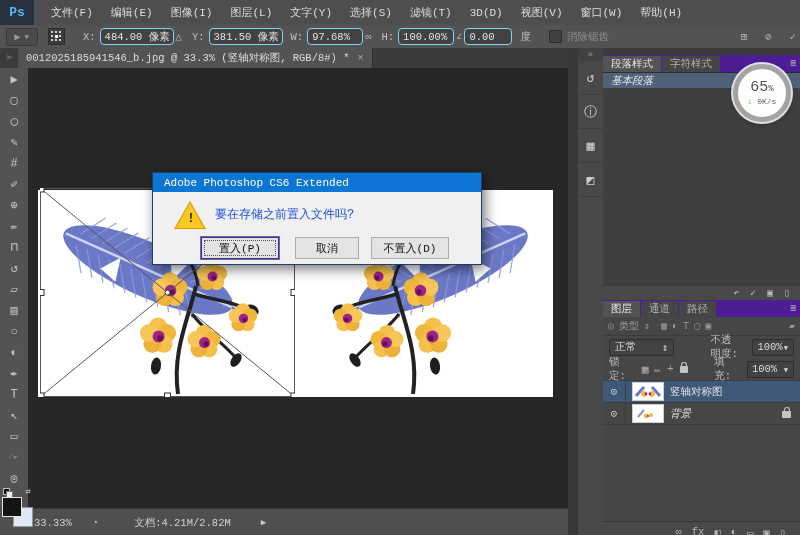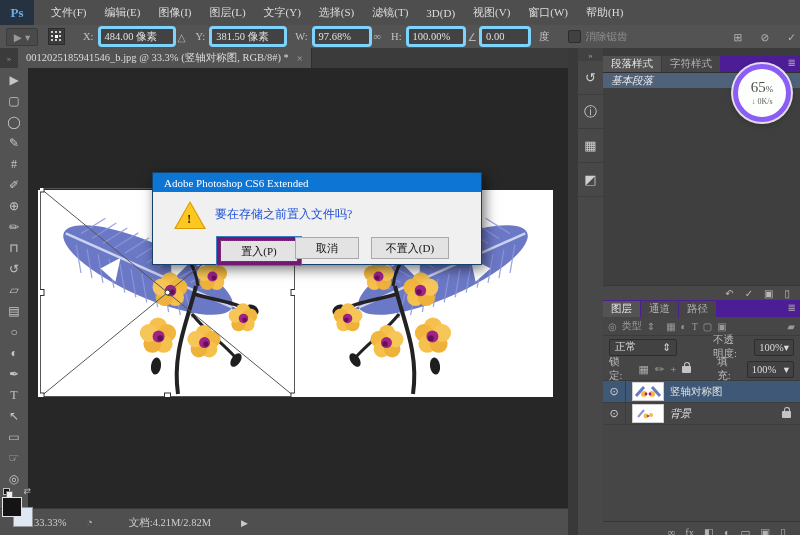--- a/index.html
+++ b/index.html
@@ -1,35 +1,35 @@
 <!DOCTYPE html>
 <html><head>
 <meta charset="utf-8">
 <style>
   html,body{margin:0;padding:0;background:#222}
   .page{position:relative;width:800px;height:535px;overflow:hidden;background:#535353;
-        font-family:Liberation Serif, serif;font-size:11px;color:#d6d6d6}
+        font-family:Liberation Mono, monospace;font-size:11px;color:#d6d6d6}
   
   .menubar{position:absolute;left:0;top:0;width:800px;height:25px;display:flex;align-items:center;
            background:#4e4e4e;border-bottom:1px solid #3e3e3e}
   .ps-logo{width:34px;height:25px;background:#26323f;color:#62b0f0;font-weight:bold;font-size:13px;
            display:flex;align-items:center;justify-content:center;margin-right:8px}
   .menu-item{padding:0 9px;color:#dedede;white-space:nowrap}
   
   .optionsbar{position:absolute;left:0;top:25px;width:800px;height:23px;background:#535353;
               border-bottom:1px solid #383838;display:flex;align-items:center;font-size:10.5px;color:#cfcfcf}
   .preset-box{width:30px;height:16px;background:#4a4a4a;border:1px solid #3b3b3b;border-radius:2px;
               display:flex;align-items:center;justify-content:center;color:#999;margin:0 10px 0 6px;gap:3px}
   .refpoint{width:15px;height:15px;background:#3c3c3c;border:1px solid #2c2c2c;position:relative;margin-right:10px}
   .refpoint i{position:absolute;left:2px;top:2px;width:2px;height:2px;background:#cfcfcf;
               box-shadow:4px 0 0 #cfcfcf,8px 0 0 #cfcfcf,0 4px 0 #cfcfcf,8px 4px 0 #cfcfcf,
                          0 8px 0 #cfcfcf,4px 8px 0 #cfcfcf,8px 8px 0 #cfcfcf}
   .refpoint b{position:absolute;left:5.5px;top:5.5px;width:3px;height:3px;background:#fff}
   .opt-label{color:#c2c2c2;margin:0 4px 0 8px}
-  .opt-field{height:15px;background:#424242;border:3px solid #7dd3fc;border-radius:4px;display:flex;
+  .opt-field{height:15px;background:#424242;border:1px solid #7dd3fc;border-radius:4px;display:flex;
              align-items:center;padding:0 4px;overflow:hidden;white-space:nowrap;color:#e2e2e2}
   .opt-icon{color:#b5b5b5;margin:0 2px}
   .checkbox{width:11px;height:11px;background:#414141;border:1px solid #2c2c2c;border-radius:2px;margin:0 5px 0 14px}
   .dim{color:#8f8f8f}
   .opt-right{margin-left:auto;display:flex;align-items:center;gap:14px;padding-right:2px}
   
   .tabbar{position:absolute;left:0;top:48px;width:568px;height:20px;background:#3b3b3b;display:flex;align-items:stretch}
   .tab-scroll{width:18px;display:flex;align-items:center;justify-content:center;color:#8a8a8a;font-size:9px}
   .doc-tab{background:#535353;display:flex;align-items:center;padding:0 8px;color:#dcdcdc;font-size:10.5px;
            gap:8px;border-right:1px solid #2e2e2e;white-space:nowrap}
@@ -49,21 +49,21 @@
   .dialog-title{height:19px;background:#0d76d4;color:#fff;display:flex;align-items:center;padding-left:11px;font-size:11px}
   .dialog-body{position:relative;height:70px}
   .warn-tri{position:absolute;left:23px;top:11px;width:0;height:0;border-left:14px solid transparent;
             border-right:14px solid transparent;border-bottom:25px solid #fcc81f}
   .warn-tri::after{content:"";position:absolute;left:-16px;top:-2px;width:0;height:0;z-index:-1;
             border-left:16px solid transparent;border-right:16px solid transparent;border-bottom:28px solid #d89c00}
   .warn-mark{position:absolute;left:34px;top:19px;color:#3a2c00;font-weight:bold;font-size:13px;z-index:2}
   .dialog-msg{position:absolute;left:62px;top:14px;color:#1d4ed8;font-size:12px}
   .btn{position:absolute;top:45px;height:20px;background:#e3e3e3;border:1px solid #a9a9a9;color:#111;
        font-size:11px;display:flex;align-items:center;justify-content:center}
-  .btn-place{left:64px;width:76px;border:4px solid #701a75;box-shadow:0 0 0 1px #3a7ebe;
+  .btn-place{left:48px;width:76px;border:1px solid #701a75;box-shadow:0 0 0 1px #3a7ebe;
              outline:1px dotted #555;outline-offset:-4px}
   .btn-cancel{left:142px;width:62px}
   .btn-dont{left:218px;width:76px}
   
   .right-gap{position:absolute;left:568px;top:48px;width:10px;height:487px;background:#393939}
   .icon-strip{position:absolute;left:578px;top:48px;width:25px;height:487px;background:#484848;border-right:1px solid #3a3a3a}
   .strip-collapse{height:13px;display:flex;align-items:center;justify-content:center;color:#9f9f9f;background:#414141;font-size:9px}
   .strip-cell{height:33px;display:flex;align-items:center;justify-content:center;color:#cfcfcf;
               border-bottom:1px solid #3d3d3d;font-size:13px}
   .panels{position:absolute;left:603px;top:48px;width:197px;height:487px;background:#464646}
@@ -96,21 +96,21 @@
   .layers-spacer{height:96px}
   .layers-footer{height:20px;background:#484848;border-top:1px solid #373737;display:flex;align-items:center;
                  justify-content:flex-end;gap:10px;padding-right:14px;color:#b3b3b3;font-size:10.5px}
   .lock-shape{position:relative;width:9px;height:7px;display:inline-block}
   .lock-shape::before{content:"";position:absolute;top:-4px;left:1.5px;width:4px;height:4px;
                       border:1.5px solid #c4c4c4;border-bottom:none;border-radius:3px 3px 0 0}
   .lock-shape::after{content:"";position:absolute;inset:0;background:#c4c4c4;border-radius:1px}
   .layer-lock{position:absolute;right:9px;top:8px}
   
   .net-overlay{position:absolute;left:733px;top:64px;width:58px;height:58px;border-radius:50%;background:#fcfffc;
-               border:5px solid #8b5cf6;box-sizing:border-box;z-index:60;display:flex;flex-direction:column;
+               border:5px solid #a3a3a3;box-sizing:border-box;z-index:60;display:flex;flex-direction:column;
                align-items:center;justify-content:center;
                box-shadow:0 0 0 2px rgba(255,255,255,.85),0 2px 6px rgba(0,0,0,.35)}
   .net-pct{font-size:15px;color:#4f4f4f;line-height:1}
   .net-pct .sign{font-size:9px}
   .net-speed{font-size:8px;color:#5d5d5d;margin-top:2px}
   .net-speed .down{color:#2f9e35}
   
   .statusbar{position:absolute;left:0;top:508px;width:568px;height:27px;background:#4f4f4f;
              border-top:1px solid #3a3a3a;display:flex;align-items:center;font-size:10.5px;color:#cfcfcf}
   .sb-zoom{margin-left:34px}

